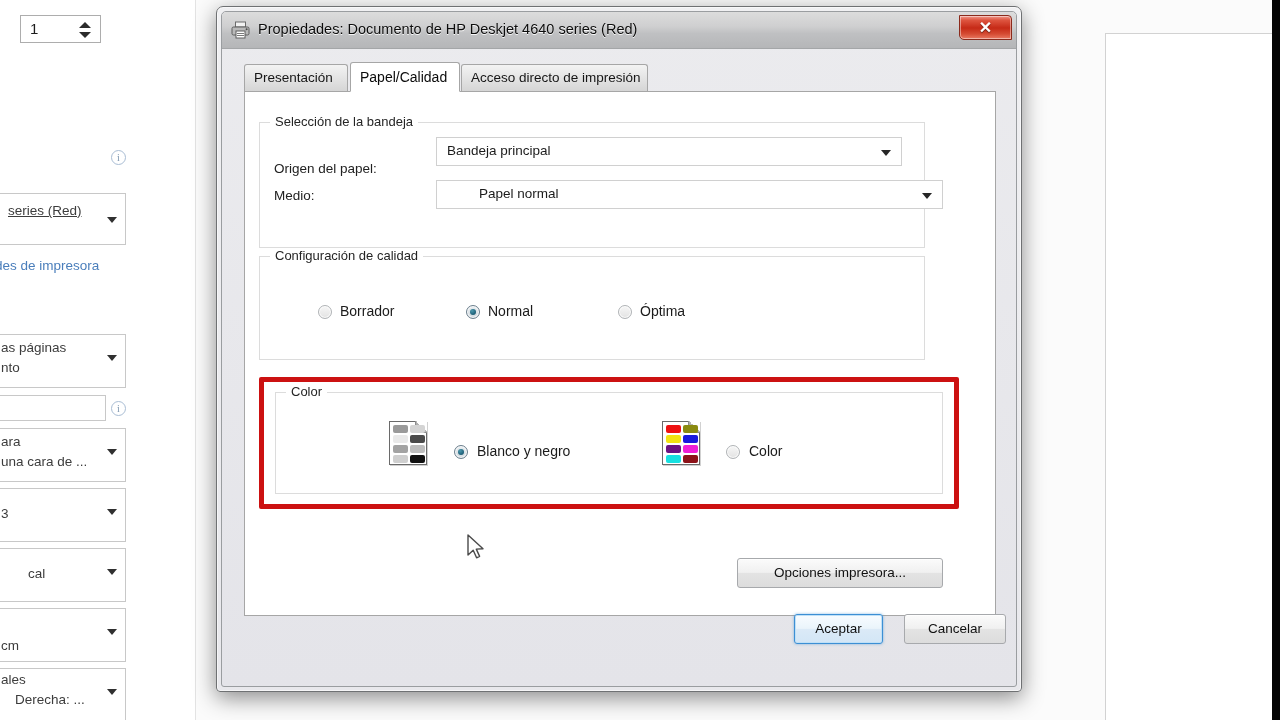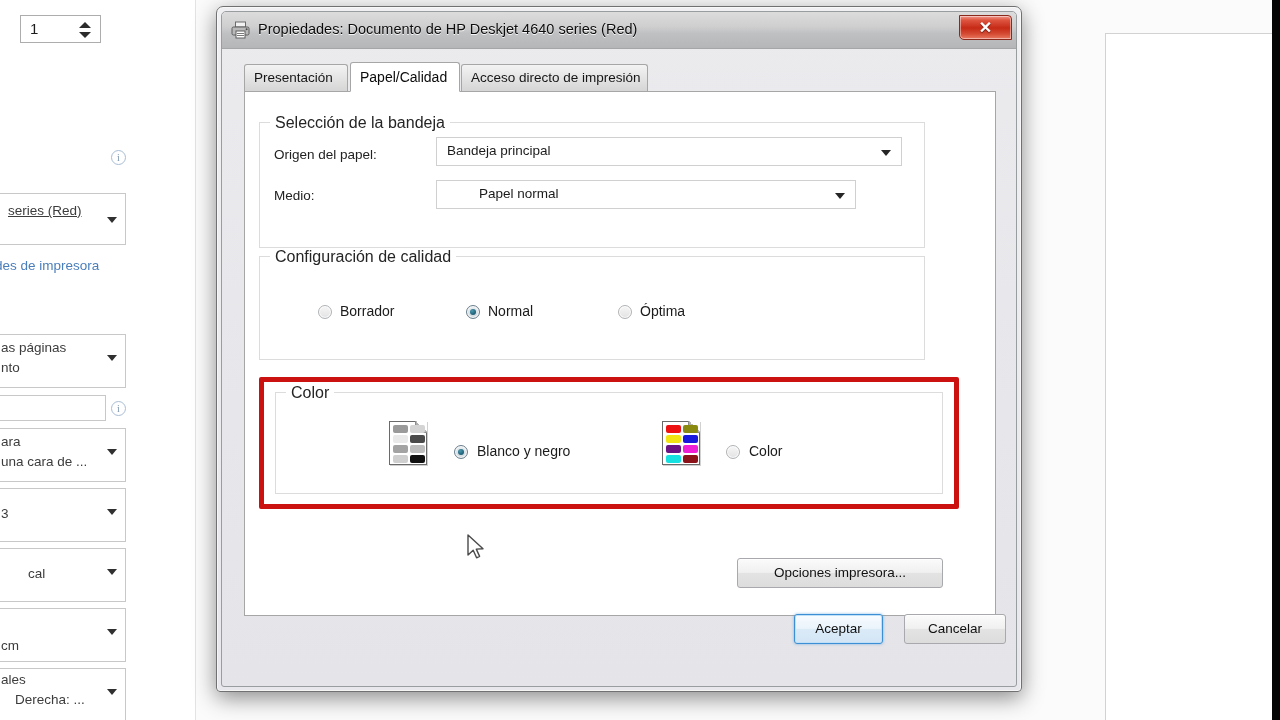--- a/index.html
+++ b/index.html
@@ -130,21 +130,21 @@
     position:absolute; left:22px; top:79px; width:752px; height:525px;
     background:#ffffff; border:1px solid #a6a6a6;
   }
 
   
   .group{
     position:absolute; border:1px solid #dcdcdc;
   }
   .group > legend, .group-title{
     position:absolute; top:-9px; left:10px; background:#fff;
-    padding:0 5px; font-size:16px; color:#252525; white-space:nowrap;
+    padding:0 5px; font-size:13px; color:#252525; white-space:nowrap;
   }
 
   .field-label{
     position:absolute; font-size:13.5px; color:#222; white-space:nowrap;
   }
   .combo{
     position:absolute; height:29px; background:#fff;
     border:1px solid #d0d0d0; cursor:pointer;
   }
   .combo .ctext{
@@ -314,28 +314,28 @@
     <div class="tab" style="left:217px; width:187px;">
       <span>Acceso directo de impresión</span>
     </div>
   </div>
 
   <div id="tabpanel">
 
     <div class="group" style="left:14px; top:30px; width:666px; height:126px;">
       <div class="group-title">Selección de la bandeja</div>
 
-      <div class="field-label" style="left:14px; top:24px;">Origen del papel:</div>
+      <div class="field-label" style="left:14px; top:38px;">Origen del papel:</div>
       <div class="combo" style="left:176px; top:14px; width:466px;">
         <span class="ctext" style="left:10px;">Bandeja principal</span>
         <span class="ccaret"></span>
       </div>
 
       <div class="field-label" style="left:14px; top:65px;">Medio:</div>
-      <div class="combo" style="left:176px; top:57px; width:420px;">
+      <div class="combo" style="left:176px; top:57px; width:507px;">
         <span class="ctext" style="left:42px;">Papel normal</span>
         <span class="ccaret"></span>
       </div>
     </div>
 
     <div class="group" style="left:14px; top:164px; width:666px; height:104px;">
       <div class="group-title">Configuración de calidad</div>
 
       <div class="radio-row" style="left:58px; top:48px;">
         <span class="radio"></span>

